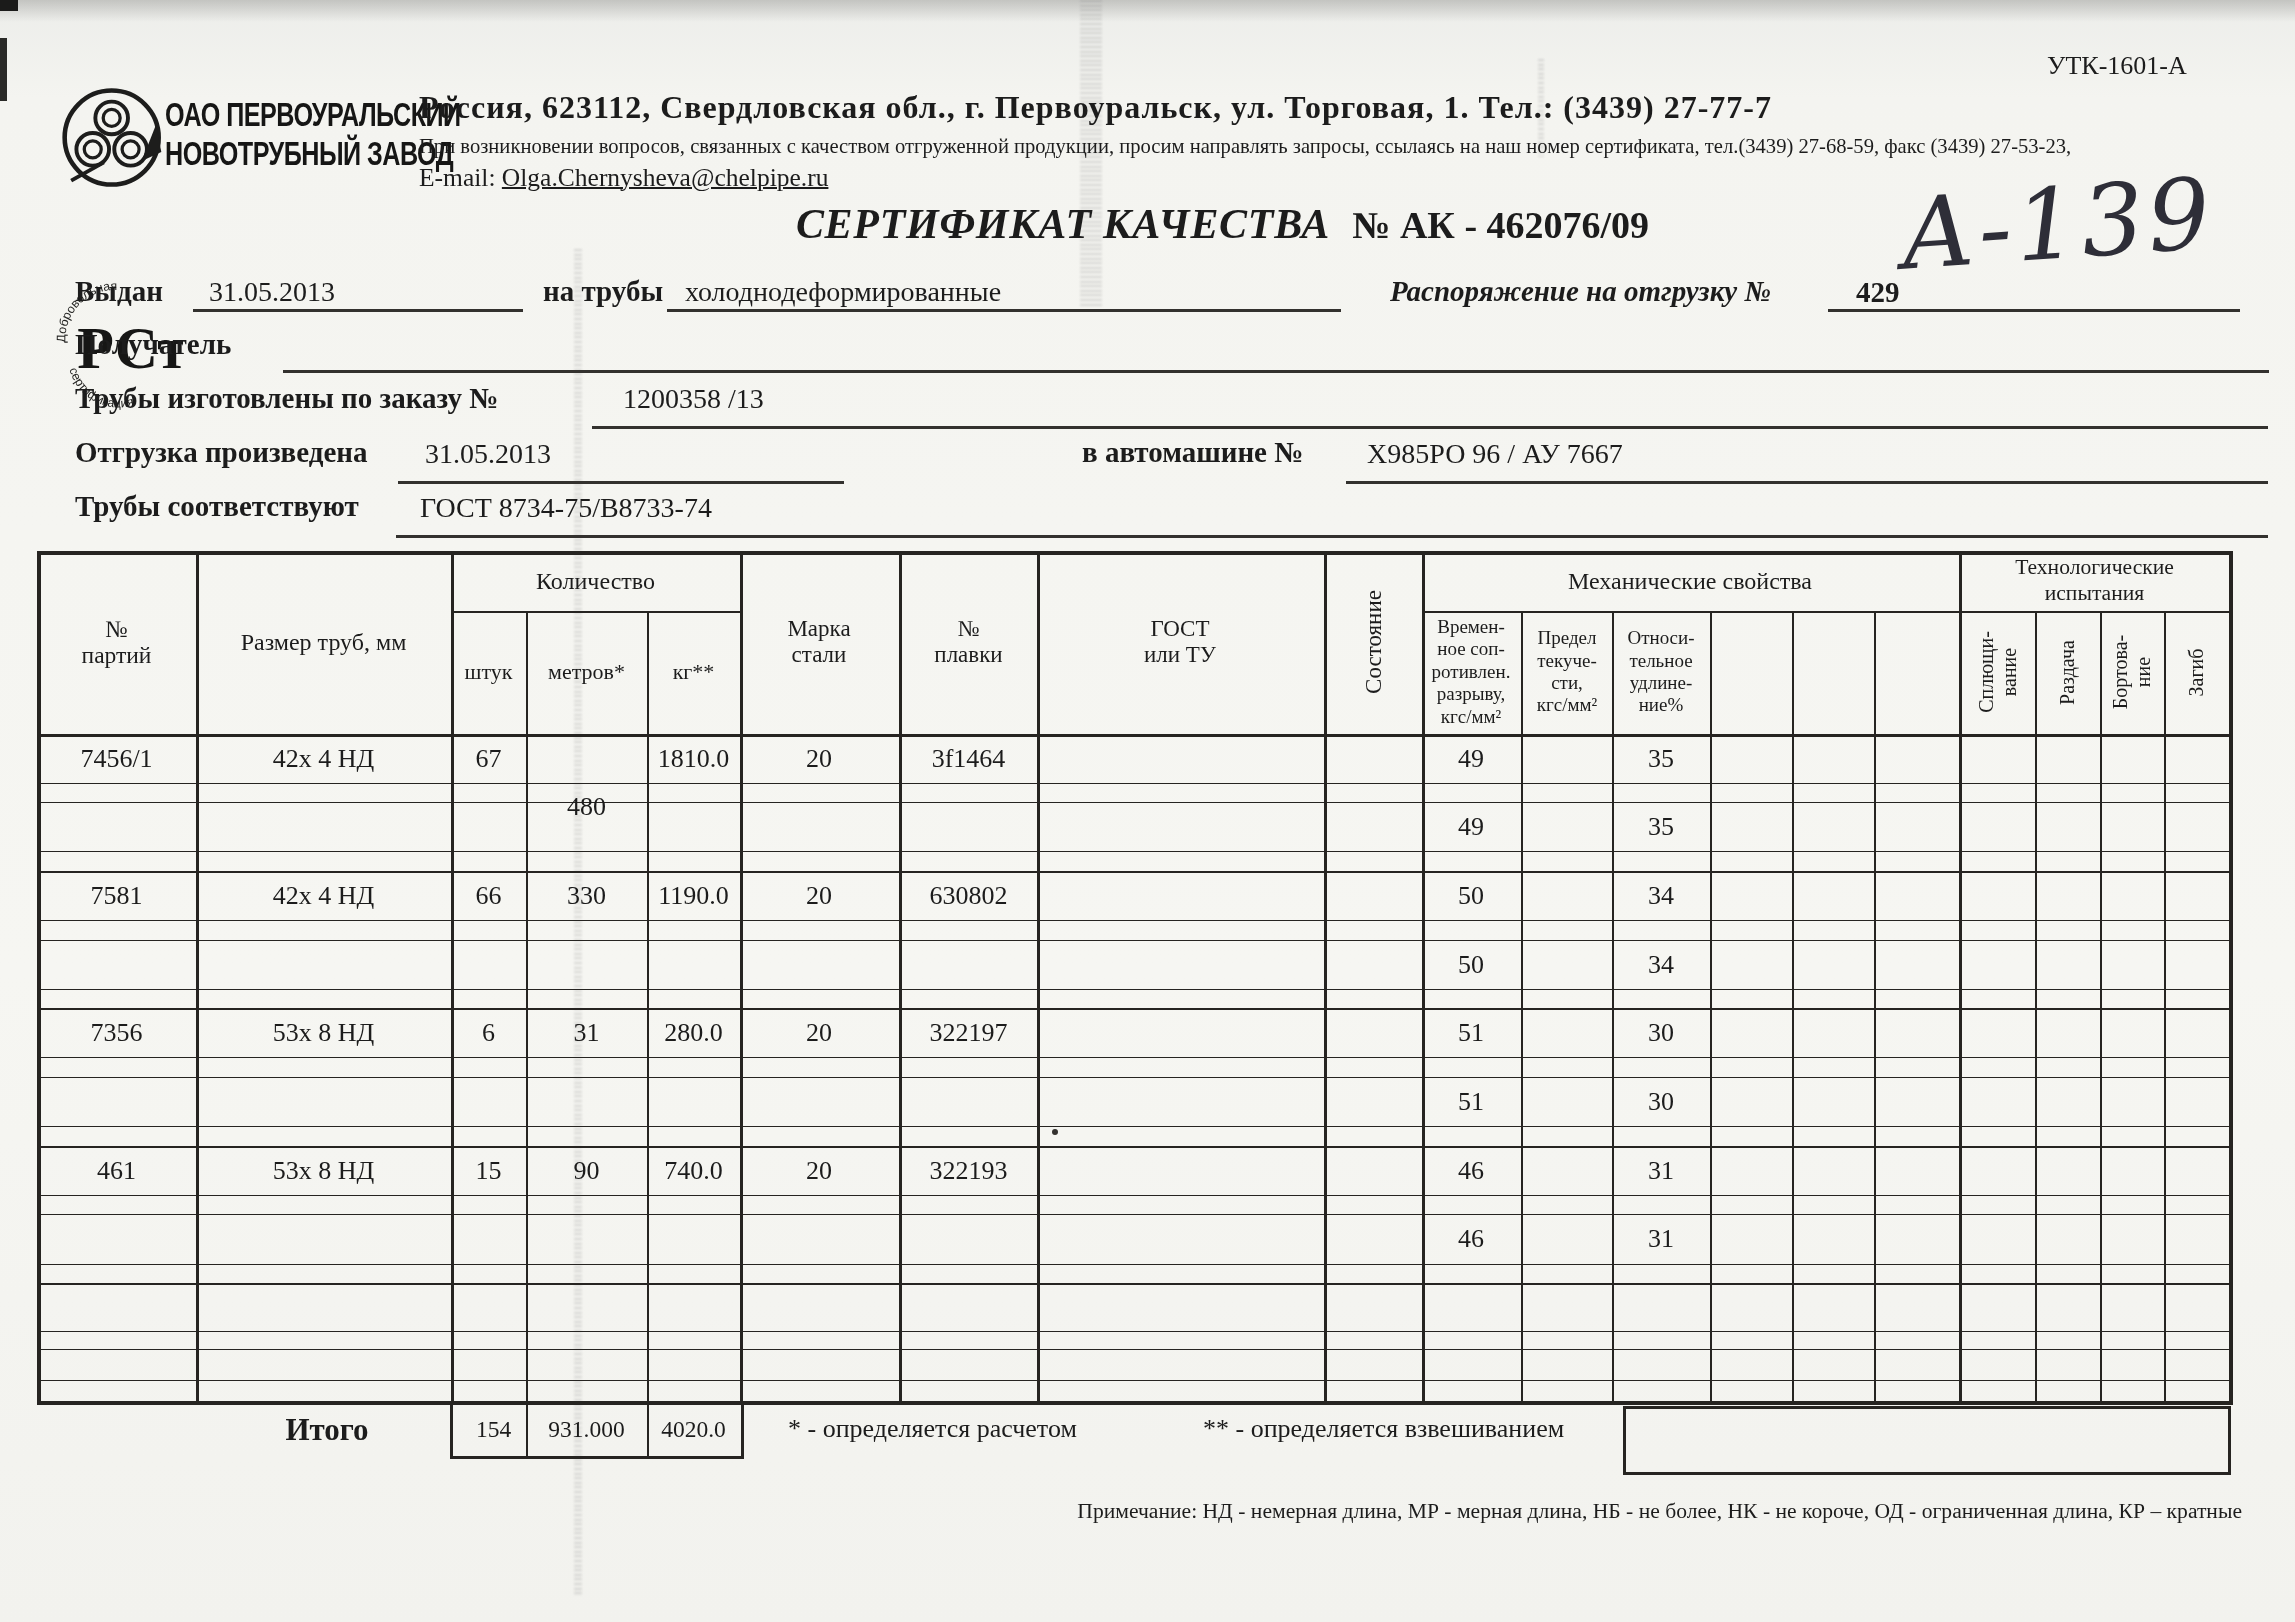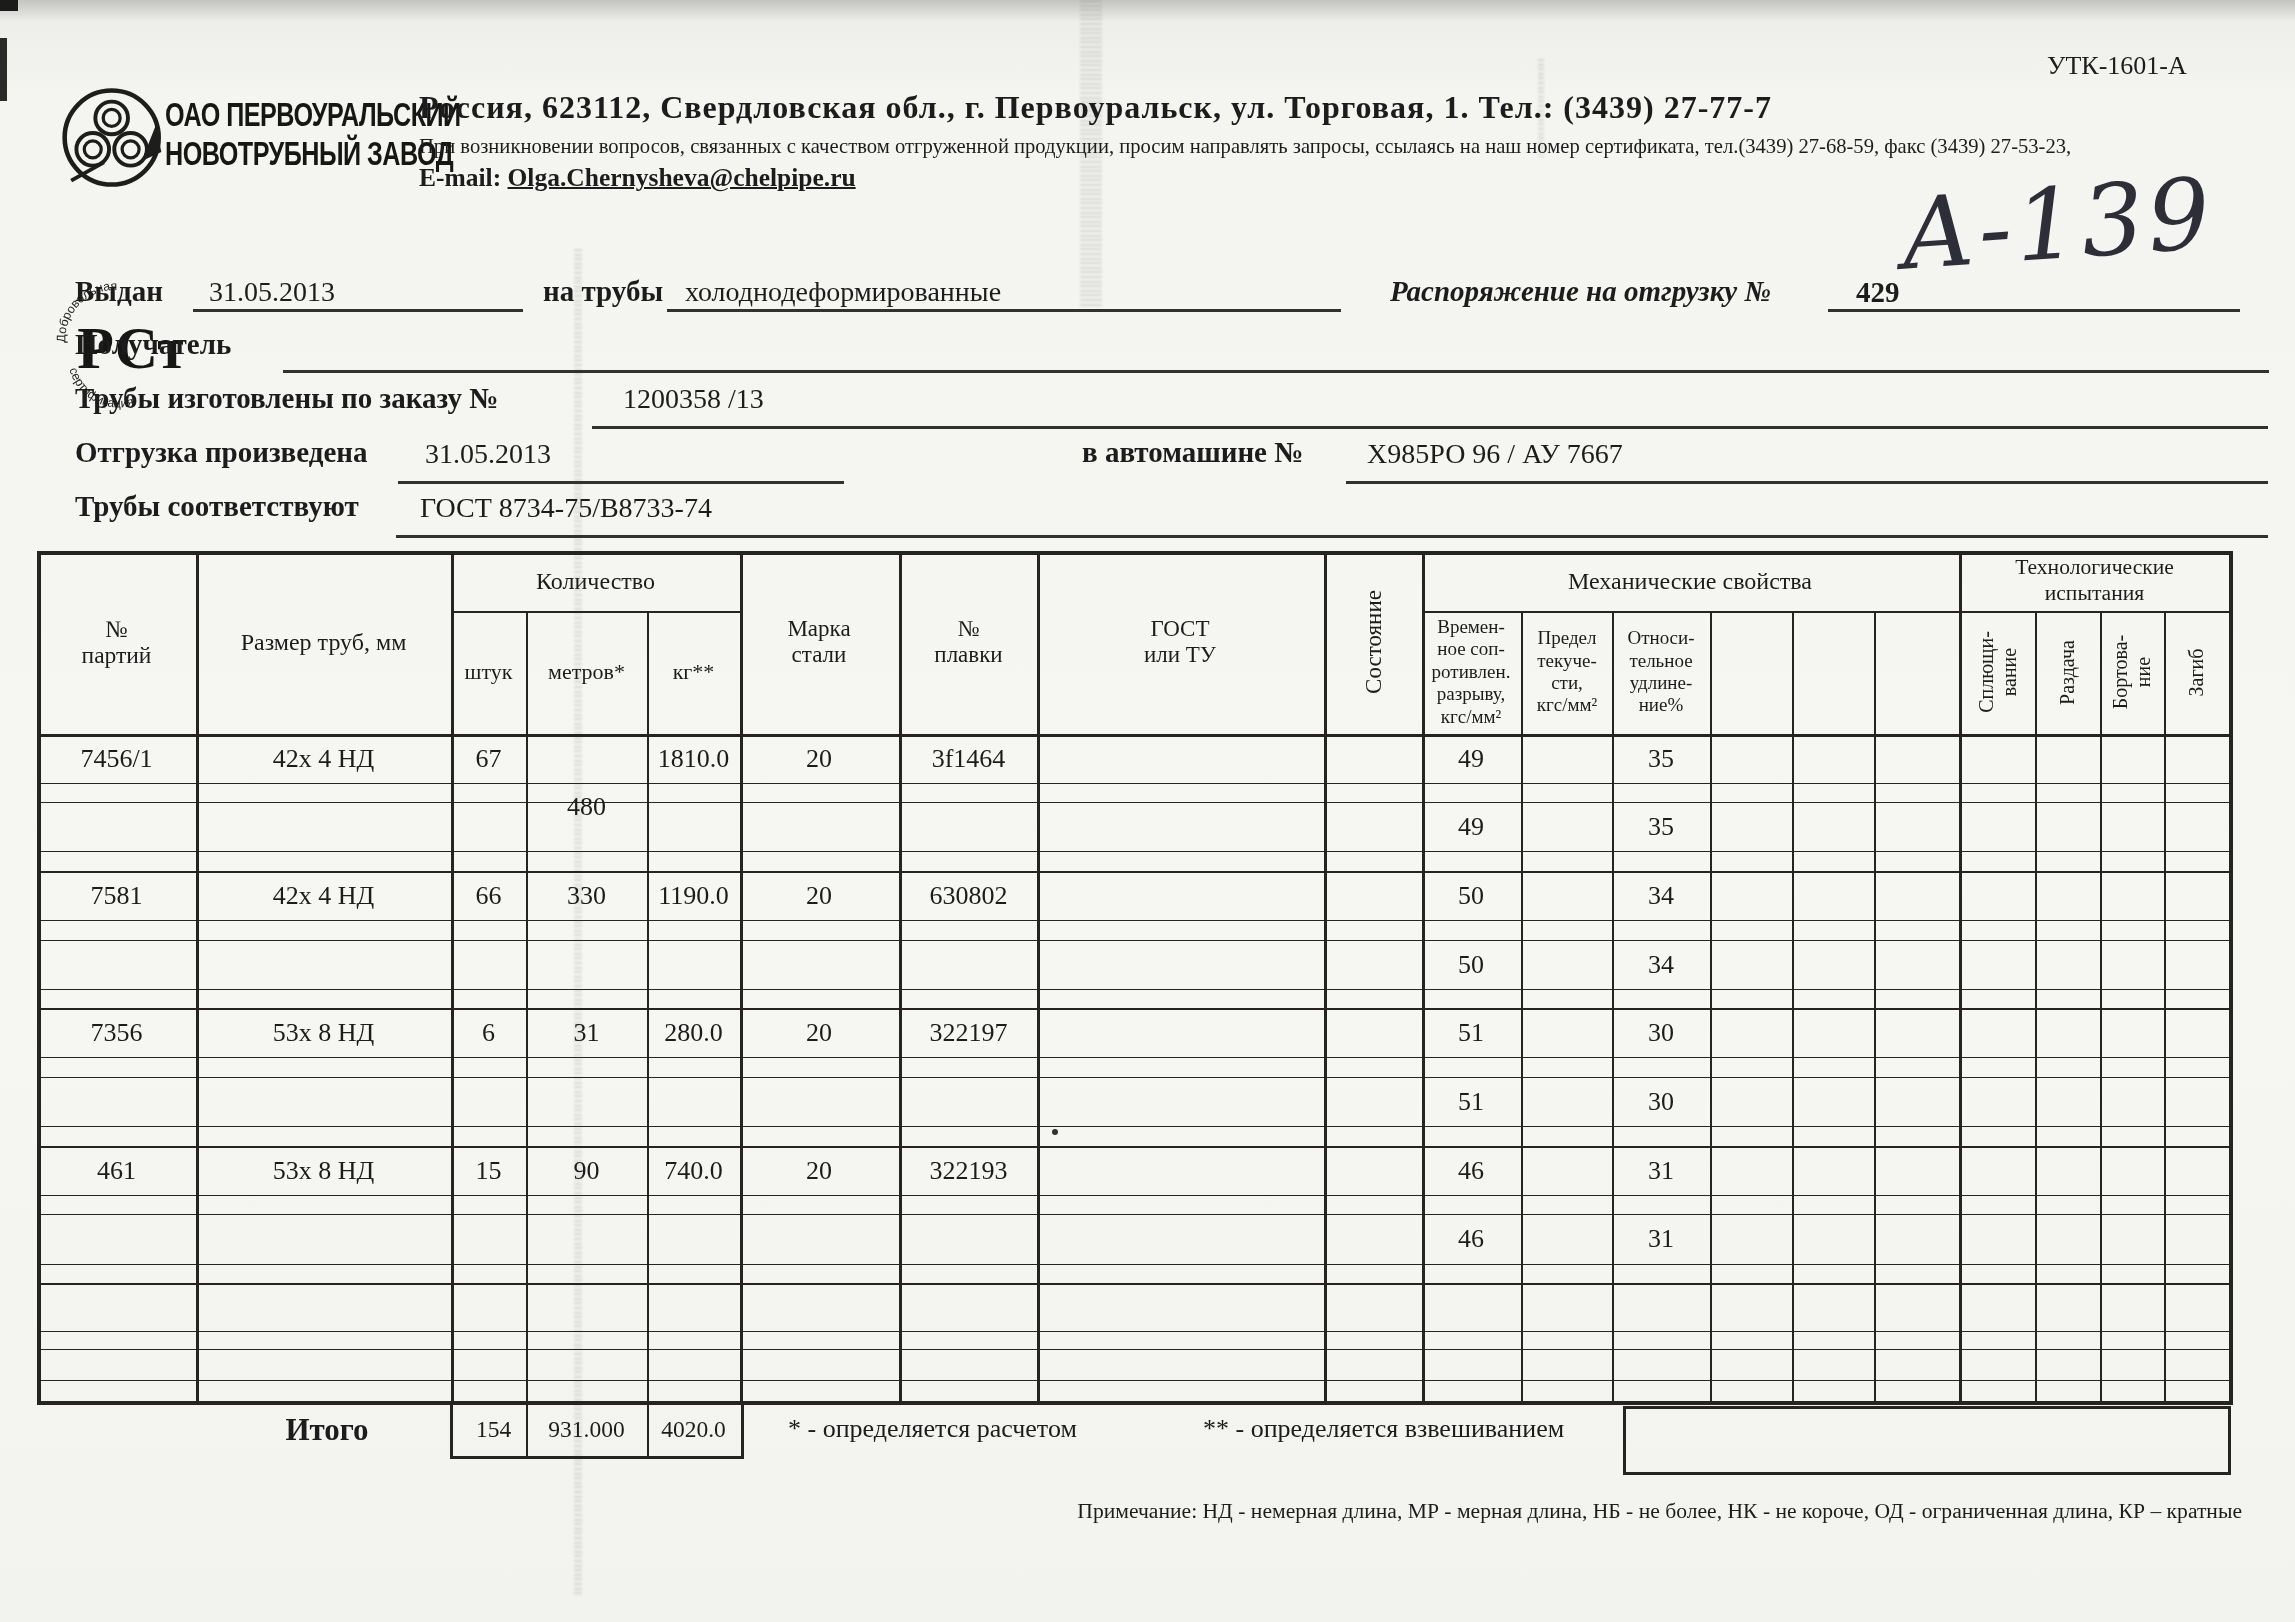--- a/index.html
+++ b/index.html
@@ -63,27 +63,31 @@
       <textPath href="#arcT" startOffset="2"><tspan>Добровольная</tspan></textPath>
     </text>
     <text font-family="Liberation Sans, sans-serif" font-size="19" fill="#242422">
       <textPath href="#arcB" startOffset="4"><tspan>сертификация</tspan></textPath>
     </text>
     <text x="48" y="152" font-family="Liberation Serif, serif" font-weight="bold" font-size="92" fill="#161615">РСт</text>
   </svg>
 
   <div class="abs b" style="left:419px;top:89px;font-size:32px;letter-spacing:1px;white-space:nowrap;">Россия, 623112, Свердловская обл., г. Первоуральск, ул. Торговая, 1. Тел.: (3439) 27-77-7</div>
   <div class="abs" style="left:419px;top:135px;font-size:20.6px;white-space:nowrap;">При возникновении вопросов, связанных с качеством отгруженной продукции, просим направлять запросы, ссылаясь на наш номер сертификата, тел.(3439) 27-68-59, факс (3439) 27-53-23,</div>
-  <div class="abs" style="left:419px;top:163px;font-size:25.5px;font-weight:bold;white-space:nowrap;">
+  <div class="abs" style="left:419px;top:163px;font-size:25.5px;font-weight:normal;white-space:nowrap;">
     <span>E-mail:</span>
     <span style="text-decoration:underline;text-decoration-thickness:2px;">Olga.Chernysheva@chelpipe.ru</span>
   </div>
 
   <div class="abs" style="left:2047px;top:51px;font-size:26px;">УТК-1601-А</div>
 
+  <div class="abs" style="left:706px;top:200px;width:1033px;text-align:center;white-space:nowrap;">
+    <span style="font-size:42px;font-weight:bold;font-style:italic;letter-spacing:0.7px;">СЕРТИФИКАТ КАЧЕСТВА</span>
+    <span style="font-size:38px;font-weight:bold;margin-left:19.6px;">№  АК - 462076/09</span>
+  </div>
 
   <div class="abs handwrite" style="left:1900px;top:167px;font-size:98px;transform:rotate(-4deg);">А-139</div>
 
   <div class="abs b" style="left:75px;top:275px;font-size:29px;">Выдан</div>
   <div class="abs" style="left:209px;top:276px;font-size:28px;">31.05.2013</div>
   <div class="rule" style="left:193px;top:309px;width:330px;"></div>
   <div class="abs b" style="left:543px;top:275px;font-size:29px;">на трубы</div>
   <div class="abs" style="left:685px;top:276px;font-size:28px;">холоднодеформированные</div>
   <div class="rule" style="left:667px;top:309px;width:674px;"></div>
   <div class="abs b" style="left:1390px;top:275px;font-size:29px;font-style:italic;">Распоряжение на отгрузку №</div>

